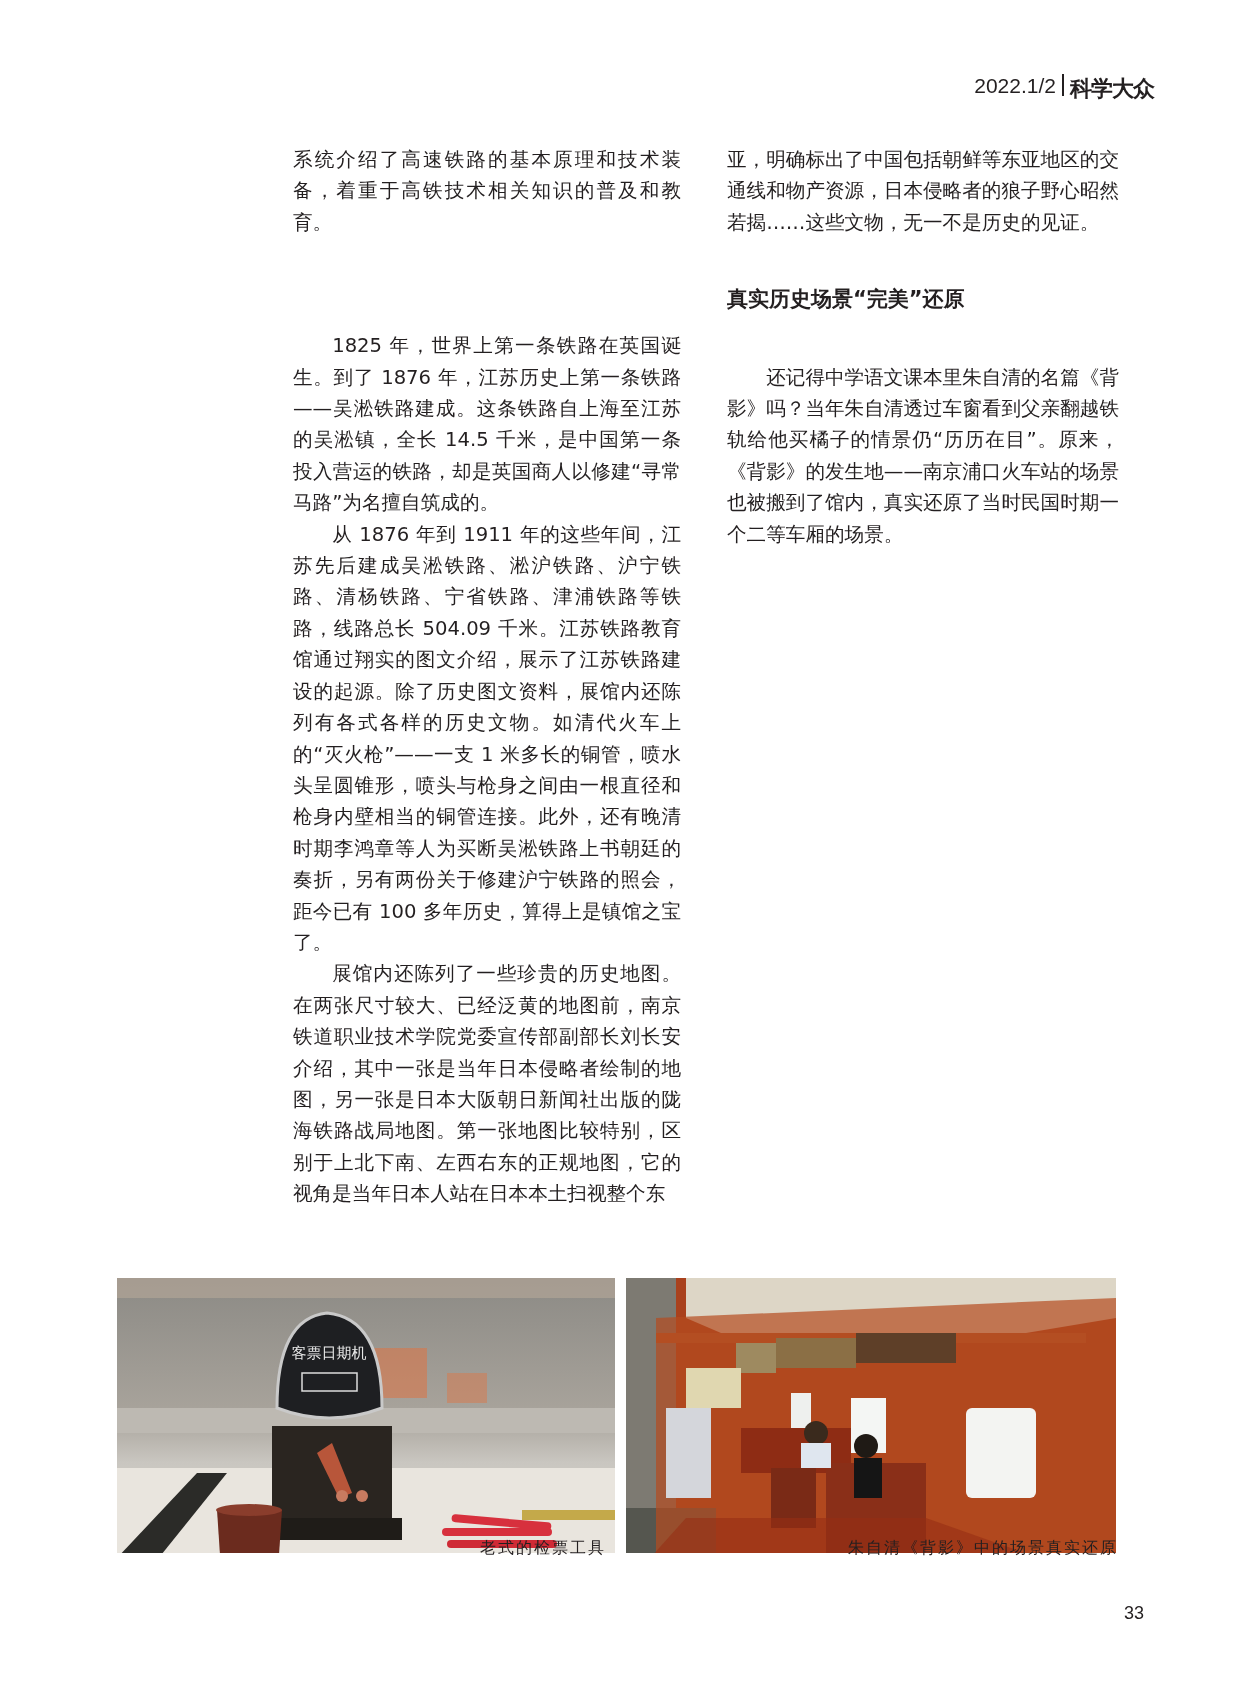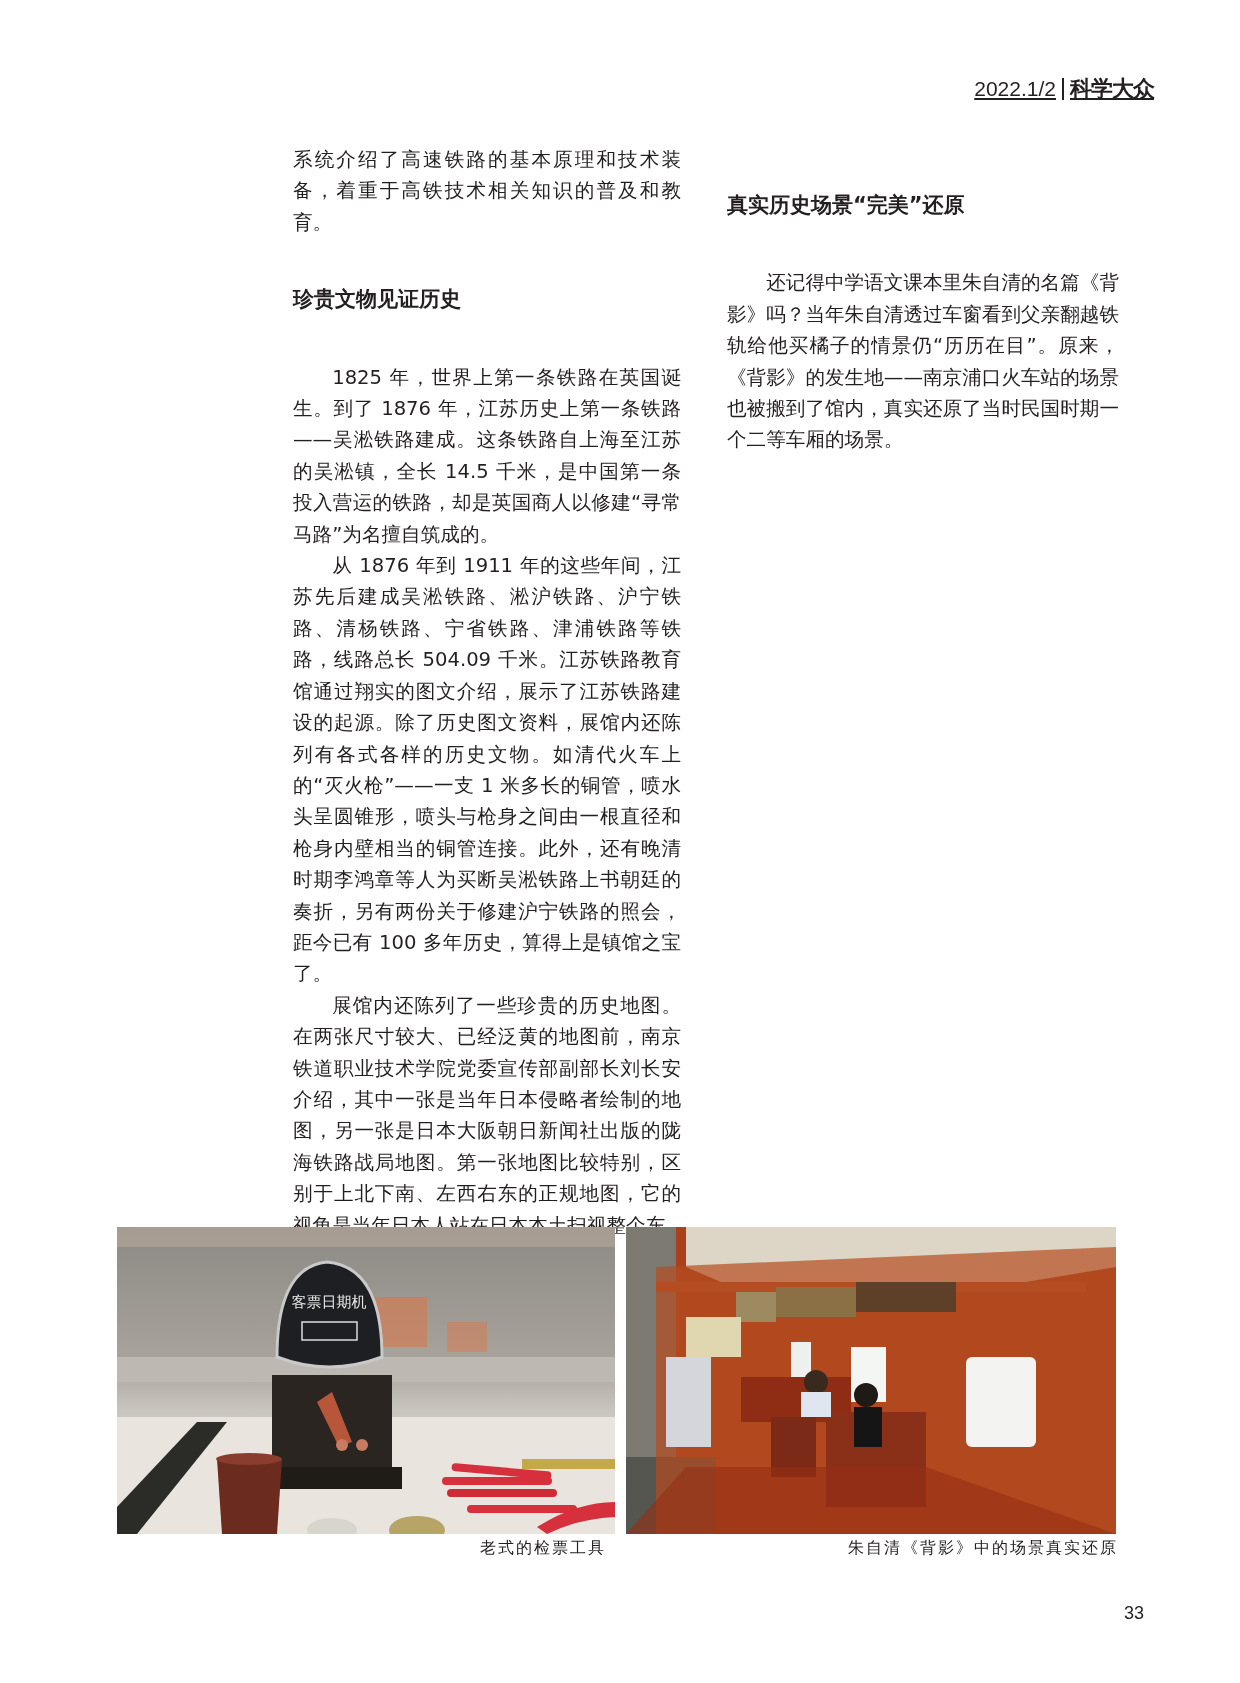--- a/index.html
+++ b/index.html
@@ -1,54 +1,54 @@
 <!DOCTYPE html>
 <html><head>
 <meta charset="utf-8">
 <style>
   html,body{margin:0;padding:0;background:#fff;}
   body{width:1240px;height:1683px;position:relative;overflow:hidden;font-family:"DejaVu Sans","Liberation Sans",sans-serif;color:#231f20;}
-  .header{position:absolute;top:74px;right:86px;display:flex;align-items:center;font-size:21px;font-family:"Liberation Sans",sans-serif;text-decoration:underline;}
+  .header{position:absolute;top:74px;right:86px;display:flex;font-size:21px;font-family:"Liberation Sans",sans-serif;}
   .header .sep{display:inline-block;width:2px;height:22px;background:#231f20;margin:0 6px 0 6px;}
   .header .mag{font-family:"DejaVu Serif",serif;font-weight:bold;font-size:22px;letter-spacing:-1px;}
   .col{position:absolute;top:134px;font-size:19.6px;line-height:31.4px;margin-top:10px;}
   .col.left{left:293px;width:388px;}
   .col.right{left:727px;width:392px;}
   .col p{margin:0;text-align:justify;text-align-last:left;}
   .col p.ind{text-indent:2em;}
   .col h2{margin:0;font-size:21px;font-weight:bold;line-height:31.4px;font-family:"DejaVu Sans",sans-serif;}
   .gap2{height:46px;}
-  .photo{position:absolute;top:1227px;height:307px;overflow:hidden;}
+  .photo{position:absolute;top:1278px;height:275px;overflow:hidden;}
   .photo.left{left:117px;width:498px;}
   .photo.right{left:626px;width:490px;}
   .caption{position:absolute;top:1538px;font-size:16px;font-family:"DejaVu Serif",serif;letter-spacing:2px;}
   .caption.left{left:480px;}
   .caption.right{right:122px;}
   .pagenum{position:absolute;top:1603px;right:96px;font-size:18px;font-family:"Liberation Sans",sans-serif;}
 </style>
 </head>
 <body>
 
 <div class="header">
   <span>2022.1/2</span>
   <span class="sep"></span>
   <span class="mag">科学大众</span>
 </div>
 
 <div class="col left">
   <p>系统介绍了高速铁路的基本原理和技术装备，着重于高铁技术相关知识的普及和教育。</p>
   <div class="gap2"></div>
-  <h2>珍贵文物见证历史</h2>
   <div class="gap2"></div>
   <p class="ind">1825 年，世界上第一条铁路在英国诞生。到了 1876 年，江苏历史上第一条铁路——吴淞铁路建成。这条铁路自上海至江苏的吴淞镇，全长 14.5 千米，是中国第一条投入营运的铁路，却是英国商人以修建“寻常马路”为名擅自筑成的。</p>
   <p class="ind">从 1876 年到 1911 年的这些年间，江苏先后建成吴淞铁路、淞沪铁路、沪宁铁路、清杨铁路、宁省铁路、津浦铁路等铁路，线路总长 504.09 千米。江苏铁路教育馆通过翔实的图文介绍，展示了江苏铁路建设的起源。除了历史图文资料，展馆内还陈列有各式各样的历史文物。如清代火车上的“灭火枪”——一支 1 米多长的铜管，喷水头呈圆锥形，喷头与枪身之间由一根直径和枪身内壁相当的铜管连接。此外，还有晚清时期李鸿章等人为买断吴淞铁路上书朝廷的奏折，另有两份关于修建沪宁铁路的照会，距今已有 100 多年历史，算得上是镇馆之宝了。</p>
   <p class="ind">展馆内还陈列了一些珍贵的历史地图。在两张尺寸较大、已经泛黄的地图前，南京铁道职业技术学院党委宣传部副部长刘长安介绍，其中一张是当年日本侵略者绘制的地图，另一张是日本大阪朝日新闻社出版的陇海铁路战局地图。第一张地图比较特别，区别于上北下南、左西右东的正规地图，它的视角是当年日本人站在日本本土扫视整个东</p>
 </div>
 
 <div class="col right">
+  <p>亚，明确标出了中国包括朝鲜等东亚地区的交通线和物产资源，日本侵略者的狼子野心昭然若揭……这些文物，无一不是历史的见证。</p>
   <div class="gap2"></div>
   <h2>真实历史场景“完美”还原</h2>
   <div class="gap2"></div>
   <p class="ind">还记得中学语文课本里朱自清的名篇《背影》吗？当年朱自清透过车窗看到父亲翻越铁轨给他买橘子的情景仍“历历在目”。原来，《背影》的发生地——南京浦口火车站的场景也被搬到了馆内，真实还原了当时民国时期一个二等车厢的场景。</p>
 </div>
 
 <div class="photo left">
   <svg width="498" height="307" viewBox="0 0 498 307" xmlns="http://www.w3.org/2000/svg">
     <defs>
       <linearGradient id="bgL" x1="0" y1="0" x2="0" y2="1">

